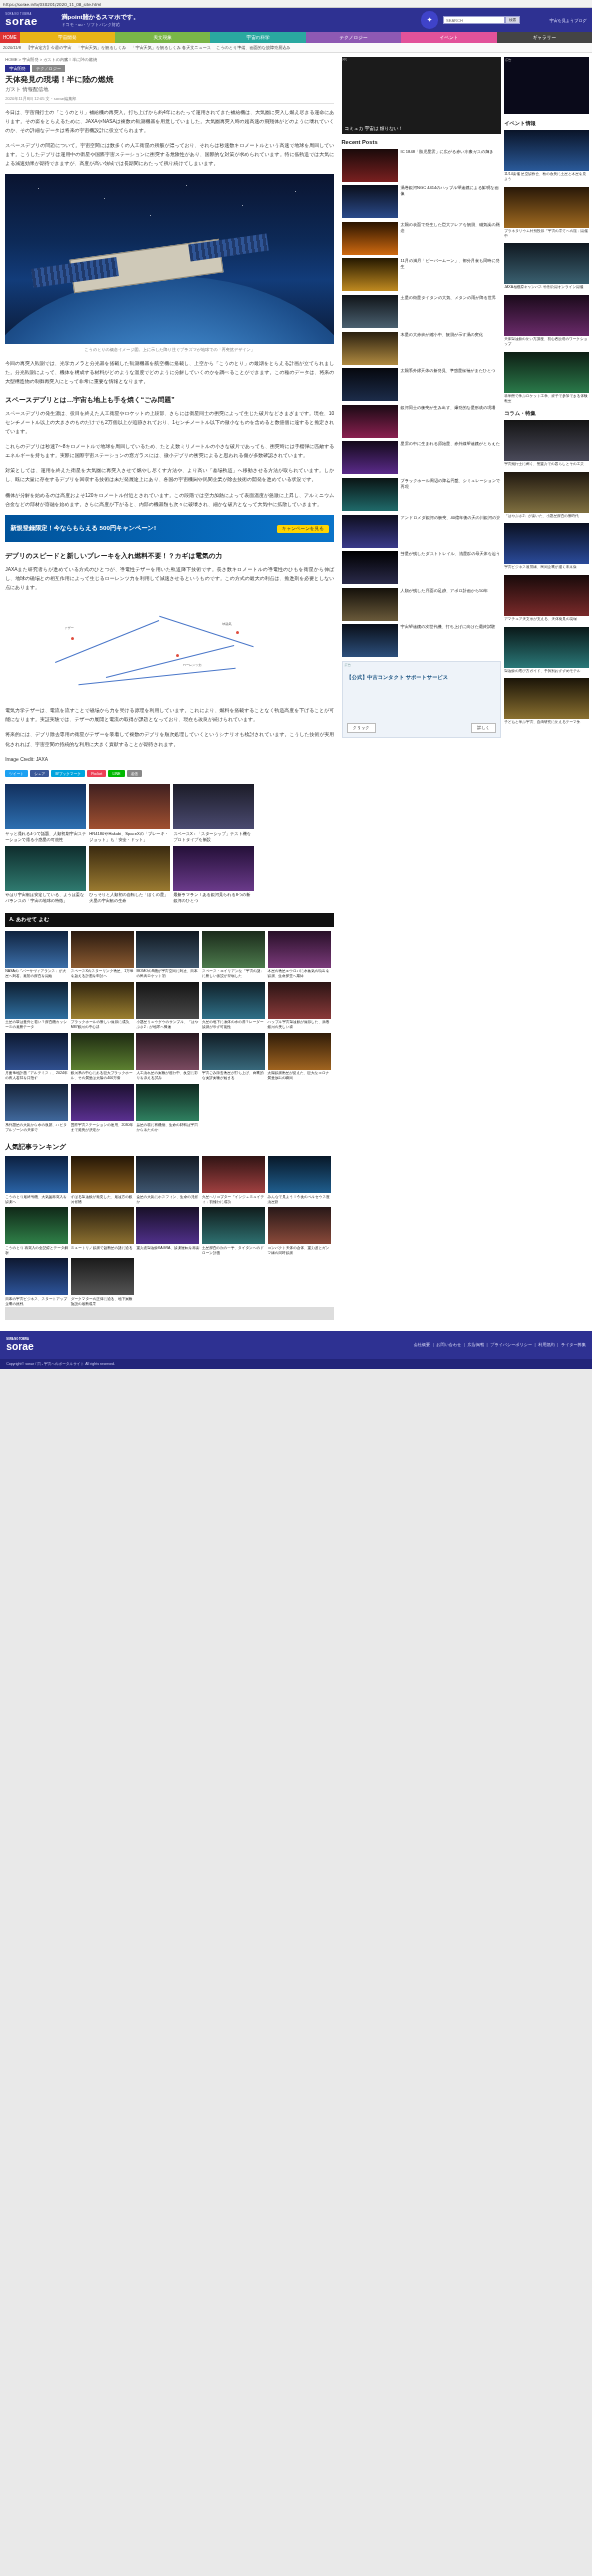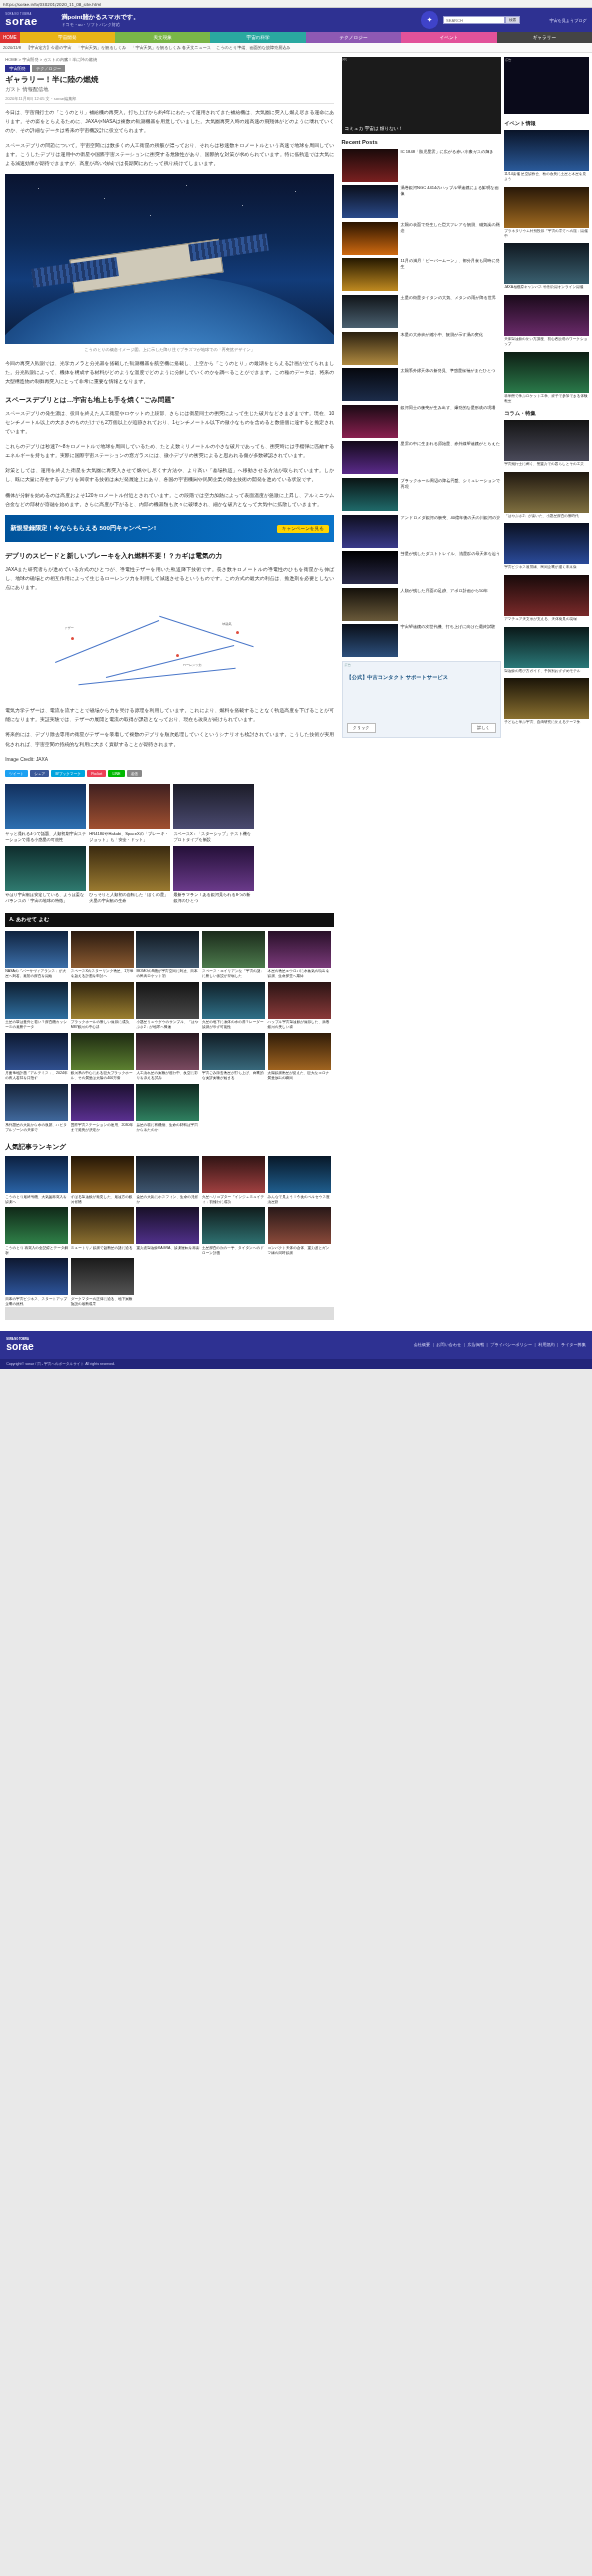--- a/index.html
+++ b/index.html
@@ -161,21 +161,21 @@
 
     <div class="main">
 
       <div class="crumbs">HOME &gt; 宇宙開発 &gt; ガストの内臓！半に陸の燃焼</div>
 
       <div class="cat-row">
         <span class="cat-pill">宇宙開発</span>
         <span class="cat-pill alt">テクノロジー</span>
       </div>
 
-      <h1 class="art-title">ギャラリー！半に陸の燃焼</h1>
+      <h1 class="art-title">天体発見の現場！半に陸の燃焼</h1>
       <div class="art-sub">ガスト 情報配信地</div>
       <div class="art-meta">2020年11月8日 12:05  文・sorae編集部</div>
 
       <p class="p">今日は、宇宙飛行士の「こうのとり」補給機の再突入。打ち上げから約4年にわたって運用されてきた補給機は、大気圏に突入し燃え尽きる運命にあります。その姿をとらえるために、JAXAやNASAは複数の観測機器を用意していました。大気圏再突入時の超高速の飛翔体がどのように壊れていくのか、その詳細なデータは将来の宇宙機設計に役立てられます。</p>
       <p class="p">スペースデブリの問題について。宇宙空間には数多くの人工衛星の残骸が漂っており、それらは秒速数キロメートルという高速で地球を周回しています。こうしたデブリは運用中の衛星や国際宇宙ステーションに衝突する危険性があり、国際的な対策が求められています。特に低軌道では大気による減速効果が期待できますが、高度が高い領域では長期間にわたって残り続けてしまいます。</p>
 
       <div class="photo">
         <div class="star" style="left:10%;top:8%"></div>
           <div class="star" style="left:30%;top:14%"></div>
         <div class="star" style="left:55%;top:6%"></div>

